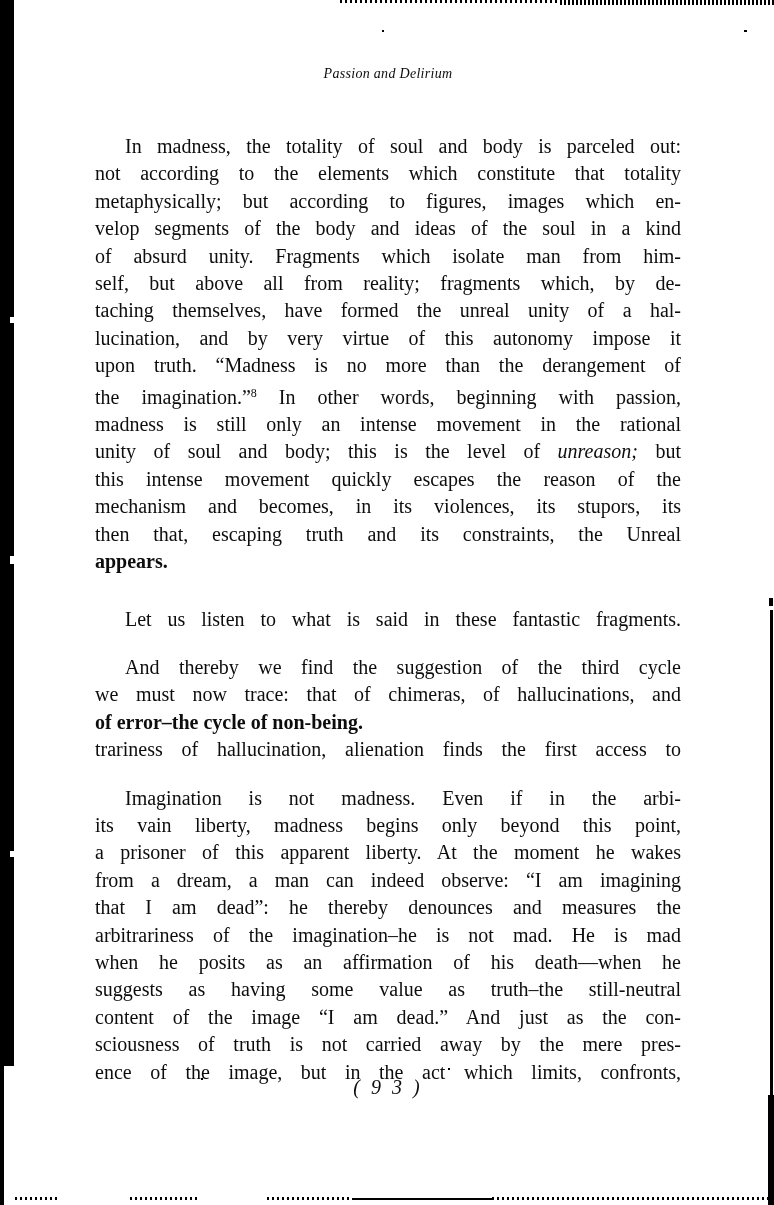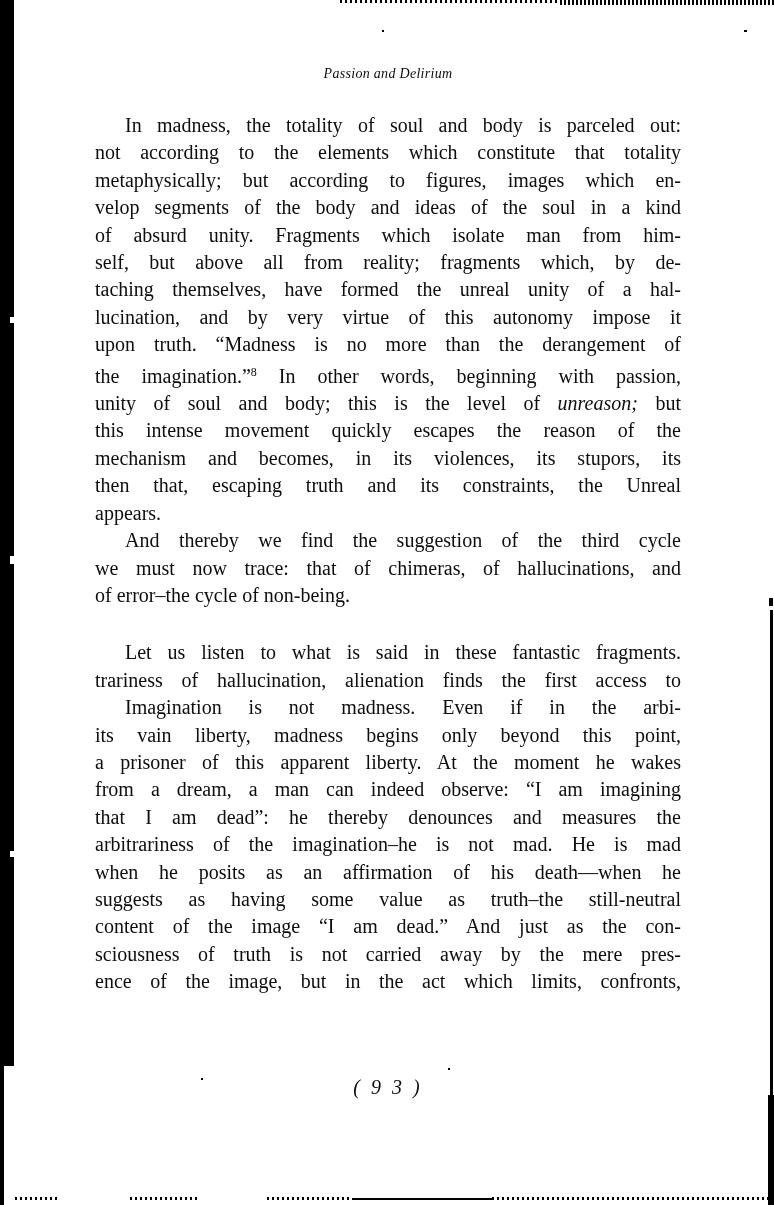--- a/index.html
+++ b/index.html
@@ -56,22 +56,22 @@
     font-size: 20px;
   }
   .paragraph { margin: 0; }
   .paragraph.space-before { margin-top: 30px; }
   .line {
     line-height: 27.4px;
     text-align: justify;
     text-align-last: justify;
     white-space: normal;
   }
-  .line.last { text-align-last: left; }
-  .line.indent { text-indent: 30px; }
+  .line.last { text-align-last: left; font-weight: bold; }
+  .line.indent { text-indent: 30px; margin-top: 21px; }
   .it  { font-style: italic; }
   .sup { font-size: 12px; vertical-align: 7px; letter-spacing: 0; }
 
   .page-number {
     position: absolute; left: 95px; top: 1074px; width: 586px;
     text-align: center;
     font-style: italic;
     font-size: 20px; line-height: 26px;
     letter-spacing: 3px;
   }
@@ -107,33 +107,34 @@
         <div class="line indent"><span>In madness, the totality of soul and body is parceled out:</span></div>
         <div class="line"><span>not according to the elements which constitute that totality</span></div>
         <div class="line"><span>metaphysically; but according to figures, images which en-</span></div>
         <div class="line"><span>velop segments of the body and ideas of the soul in a kind</span></div>
         <div class="line"><span>of absurd unity. Fragments which isolate man from him-</span></div>
         <div class="line"><span>self, but above all from reality; fragments which, by de-</span></div>
         <div class="line"><span>taching themselves, have formed the unreal unity of a hal-</span></div>
         <div class="line"><span>lucination, and by very virtue of this autonomy impose it</span></div>
         <div class="line"><span>upon truth. “Madness is no more than the derangement of</span></div>
         <div class="line"><span>the imagination.”</span><span class="sup">8</span><span> In other words, beginning with passion,</span></div>
+        <div class="line"><span>madness is still only an intense movement in the rational</span></div>
         <div class="line"><span>unity of soul and body; this is the level of </span><span class="it">unreason;</span><span> but</span></div>
         <div class="line"><span>this intense movement quickly escapes the reason of the</span></div>
         <div class="line"><span>mechanism and becomes, in its violences, its stupors, its</span></div>
         <div class="line"><span>then that, escaping truth and its constraints, the Unreal</span></div>
         <div class="line last"><span>appears.</span></div>
       </div>
+      <div class="paragraph space-before">
+        <div class="line indent"><span>Let us listen to what is said in these fantastic fragments.</span></div>
+      </div>
       <div class="paragraph">
         <div class="line indent"><span>And thereby we find the suggestion of the third cycle</span></div>
         <div class="line"><span>we must now trace: that of chimeras, of hallucinations, and</span></div>
         <div class="line last"><span>of error–the cycle of non-being.</span></div>
-      </div>
-      <div class="paragraph space-before">
-        <div class="line indent"><span>Let us listen to what is said in these fantastic fragments.</span></div>
       </div>
       <div class="paragraph">
         <div class="line"><span>trariness of hallucination, alienation finds the first access to</span></div>
         <div class="line indent"><span>Imagination is not madness. Even if in the arbi-</span></div>
         <div class="line"><span>its vain liberty, madness begins only beyond this point,</span></div>
         <div class="line"><span>a prisoner of this apparent liberty. At the moment he wakes</span></div>
         <div class="line"><span>from a dream, a man can indeed observe: “I am imagining</span></div>
         <div class="line"><span>that I am dead”: he thereby denounces and measures the</span></div>
         <div class="line"><span>arbitrariness of the imagination–he is not mad. He is mad</span></div>
         <div class="line"><span>when he posits as an affirmation of his death—when he</span></div>

